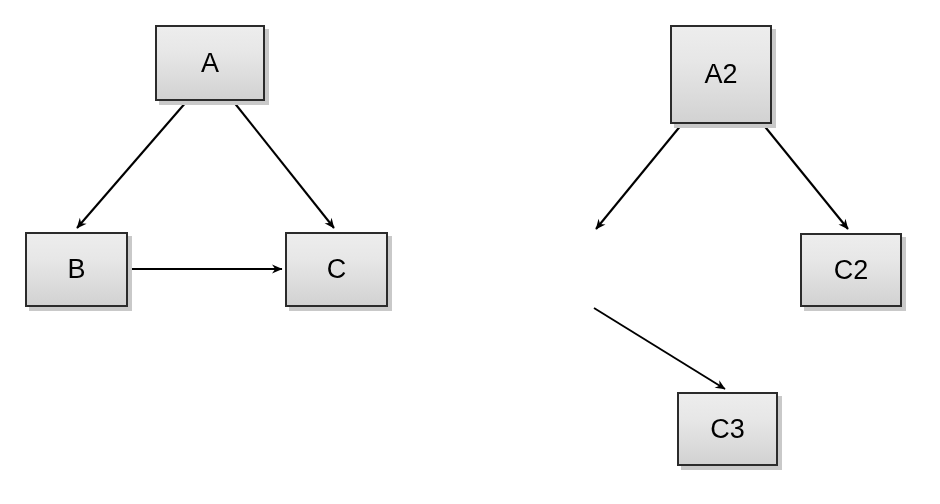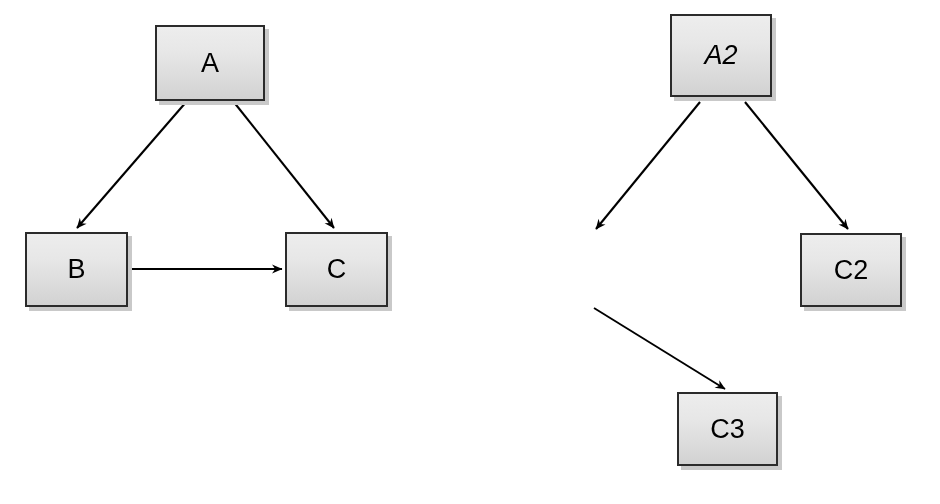--- a/index.html
+++ b/index.html
@@ -83,21 +83,21 @@
   <div class="node" style="left:155px;top:25px;width:110px;height:76px;">
     <span class="node-label">A</span>
   </div>
   <div class="node" style="left:25px;top:232px;width:103px;height:75px;">
     <span class="node-label">B</span>
   </div>
   <div class="node" style="left:285px;top:232px;width:103px;height:75px;">
     <span class="node-label">C</span>
   </div>
 
-  <div class="node" style="left:670px;top:14px;width:102px;height:83px;font-style:italic;">
+  <div class="node" style="left:670px;top:25px;width:102px;height:99px;">
     <span class="node-label">A2</span>
   </div>
   <div class="node" style="left:800px;top:233px;width:102px;height:74px;justify-content:center;">
     <span class="node-label">C2</span>
   </div>
   <div class="node" style="left:677px;top:392px;width:101px;height:74px;">
     <span class="node-label">C3</span>
   </div>
 
 </div>

